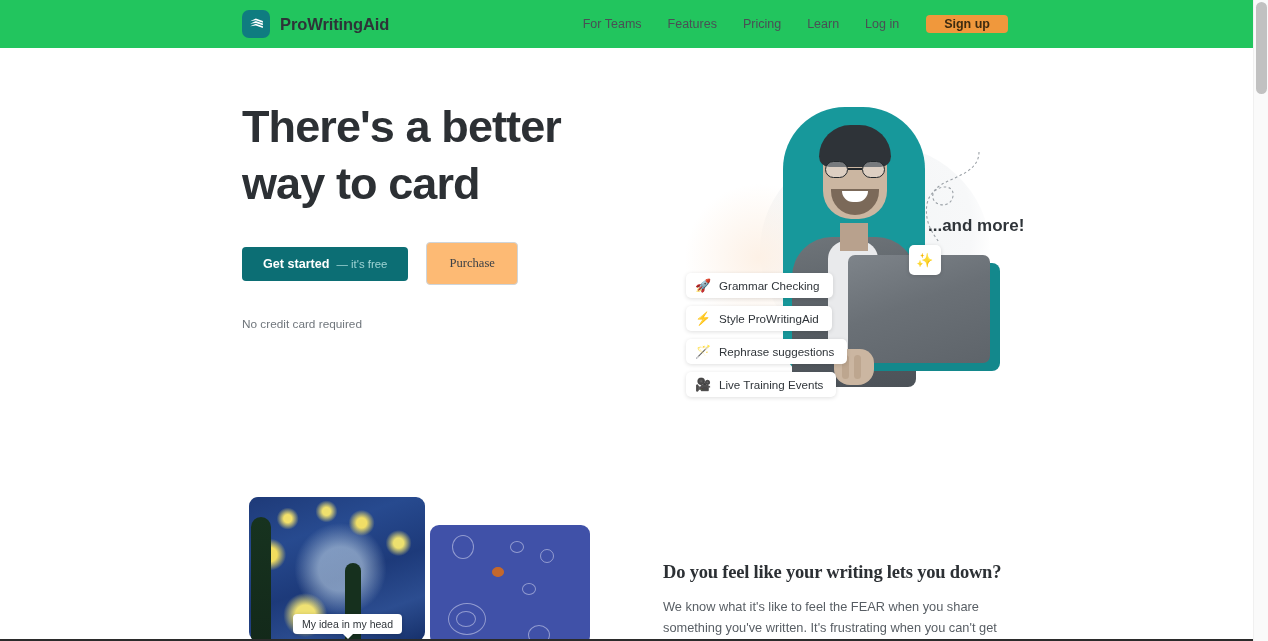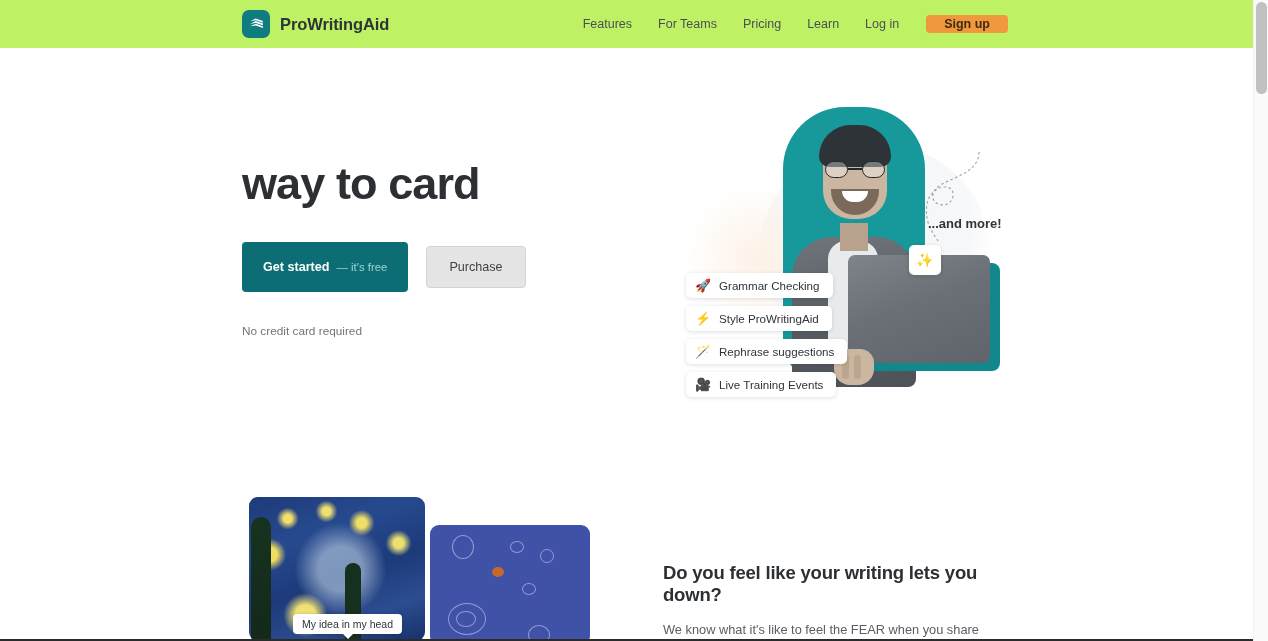--- a/index.html
+++ b/index.html
@@ -35,21 +35,21 @@
     position: absolute; left: 0; bottom: 0;
     width: 1253px; height: 2px;
     background: #2b2b2b;
     z-index: 85;
   }
 
   
   .header {
     position: absolute; top: 0; left: 0;
     width: 1253px; height: 48px;
-    background: #bef264;
+    background: #22c55e;
     z-index: 40;
   }
   .brand {
     position: absolute; left: 242px; top: 10px;
     display: flex; align-items: center; gap: 10px;
   }
   .logo-mark {
     width: 28px; height: 28px;
     border-radius: 7px;
     background: #0f7c80;
@@ -100,33 +100,33 @@
     font-size: 14.8px; line-height: 23px;
     color: #5b6167; max-width: 330px;
   }
   .hero-actions {
     margin-top: 30px;
     display: flex; align-items: center; gap: 18px;
   }
   .btn-primary {
     background: #0c6e74;
     border: none; border-radius: 4px;
-    padding: 18px 21px;
+    padding: 10px 21px;
     font-size: 12.6px; font-weight: 600;
     color: #ffffff;
     cursor: pointer; white-space: nowrap;
     display: inline-flex; align-items: baseline; gap: 7px;
   }
   .btn-primary .free { color: #9fd4d4; font-weight: 400; font-size: 11.4px; }
   .btn-secondary {
-    background: #e5e5e5;
+    background: #fdba74;
     border: 1px solid #cfd4d8; border-radius: 4px;
     padding: 13px 22px;
     font-size: 12.6px; color: #3d4247;
-    cursor: pointer; white-space: nowrap;
+    cursor: pointer; white-space: nowrap; font-family: Liberation Serif, serif;
   }
   .no-card {
     margin-top: 32px;
     font-size: 11.8px; color: #70767c;
   }
 
   
   .hero-art {
     position: absolute; left: 662px; top: 55px;
     width: 360px; height: 330px;
@@ -264,21 +264,21 @@
     width: 32px; height: 30px;
     background: #ffffff;
     border-radius: 5px;
     box-shadow: 0 1px 4px rgba(0,0,0,0.14);
     display: flex; align-items: center; justify-content: center;
     font-size: 14px;
     z-index: 12;
   }
   .and-more {
     position: absolute; left: 266px; top: 113px;
-    font-size: 13px; font-weight: 600; color: #2f3439;
+    font-size: 17px; font-weight: 600; color: #2f3439;
     white-space: nowrap; z-index: 12;
   }
   .squiggle { position: absolute; left: 255px; top: 45px; z-index: 11; }
 
   
   .sec2 { position: absolute; left: 0; top: 488px; width: 1253px; height: 153px; }
   .art-card-back {
     position: absolute; left: 430px; top: 37px;
     width: 160px; height: 120px;
     background: #4051a8;
@@ -329,20 +329,21 @@
     margin-left: -5px;
     border-left: 5px solid transparent;
     border-right: 5px solid transparent;
     border-top: 5px solid #ffffff;
   }
 
   .sec2-right { position: absolute; left: 663px; top: 74px; width: 360px; }
   .sec2-title {
     font-size: 18.5px; font-weight: 700; color: #2c3034;
     letter-spacing: -0.2px;
+    font-family: Liberation Serif, serif;
   }
   .sec2-body {
     margin-top: 13px;
     font-size: 12.8px; line-height: 21px;
     color: #585e64; max-width: 345px;
   }
 </style>
 </head>
 <body>
 
@@ -355,34 +356,34 @@
         <svg width="17" height="17" viewBox="0 0 24 24">
           <path d="M3 7.5 L11 3.5 L21 7 L21 9.6 L11 6.1 Z" fill="#ffffff"></path>
           <path d="M3 11 L11 7.2 L21 10.6 L21 13.2 L11 9.8 Z" fill="#ffffff"></path>
           <path d="M3 14.6 L11 10.9 L21 14.3 L21 17 L11 13.4 Z" fill="#ffffff"></path>
         </svg>
       </span>
       <span class="brand-name">ProWritingAid</span>
     </div>
 
     <nav class="nav">
+      <a class="nav-link" href="#">For Teams</a>
       <a class="nav-link" href="#">Features</a>
-      <a class="nav-link" href="#">For Teams</a>
       <a class="nav-link" href="#">Pricing</a>
       <a class="nav-link" href="#">Learn</a>
       <a class="nav-link" href="#">Log in</a>
       <button class="signup-btn">Sign up</button>
     </nav>
   </div>
 
   <div class="hero">
 
     <div class="hero-left">
       <h1 class="hero-title">
-        <br>
+        <span>There's a better</span><br>
         <span>way to card</span>
       </h1>
 
       <div class="hero-actions">
         <button class="btn-primary">
           <span>Get started</span>
           <span class="free">— it's free</span>
         </button>
         <button class="btn-secondary">Purchase</button>
       </div>

